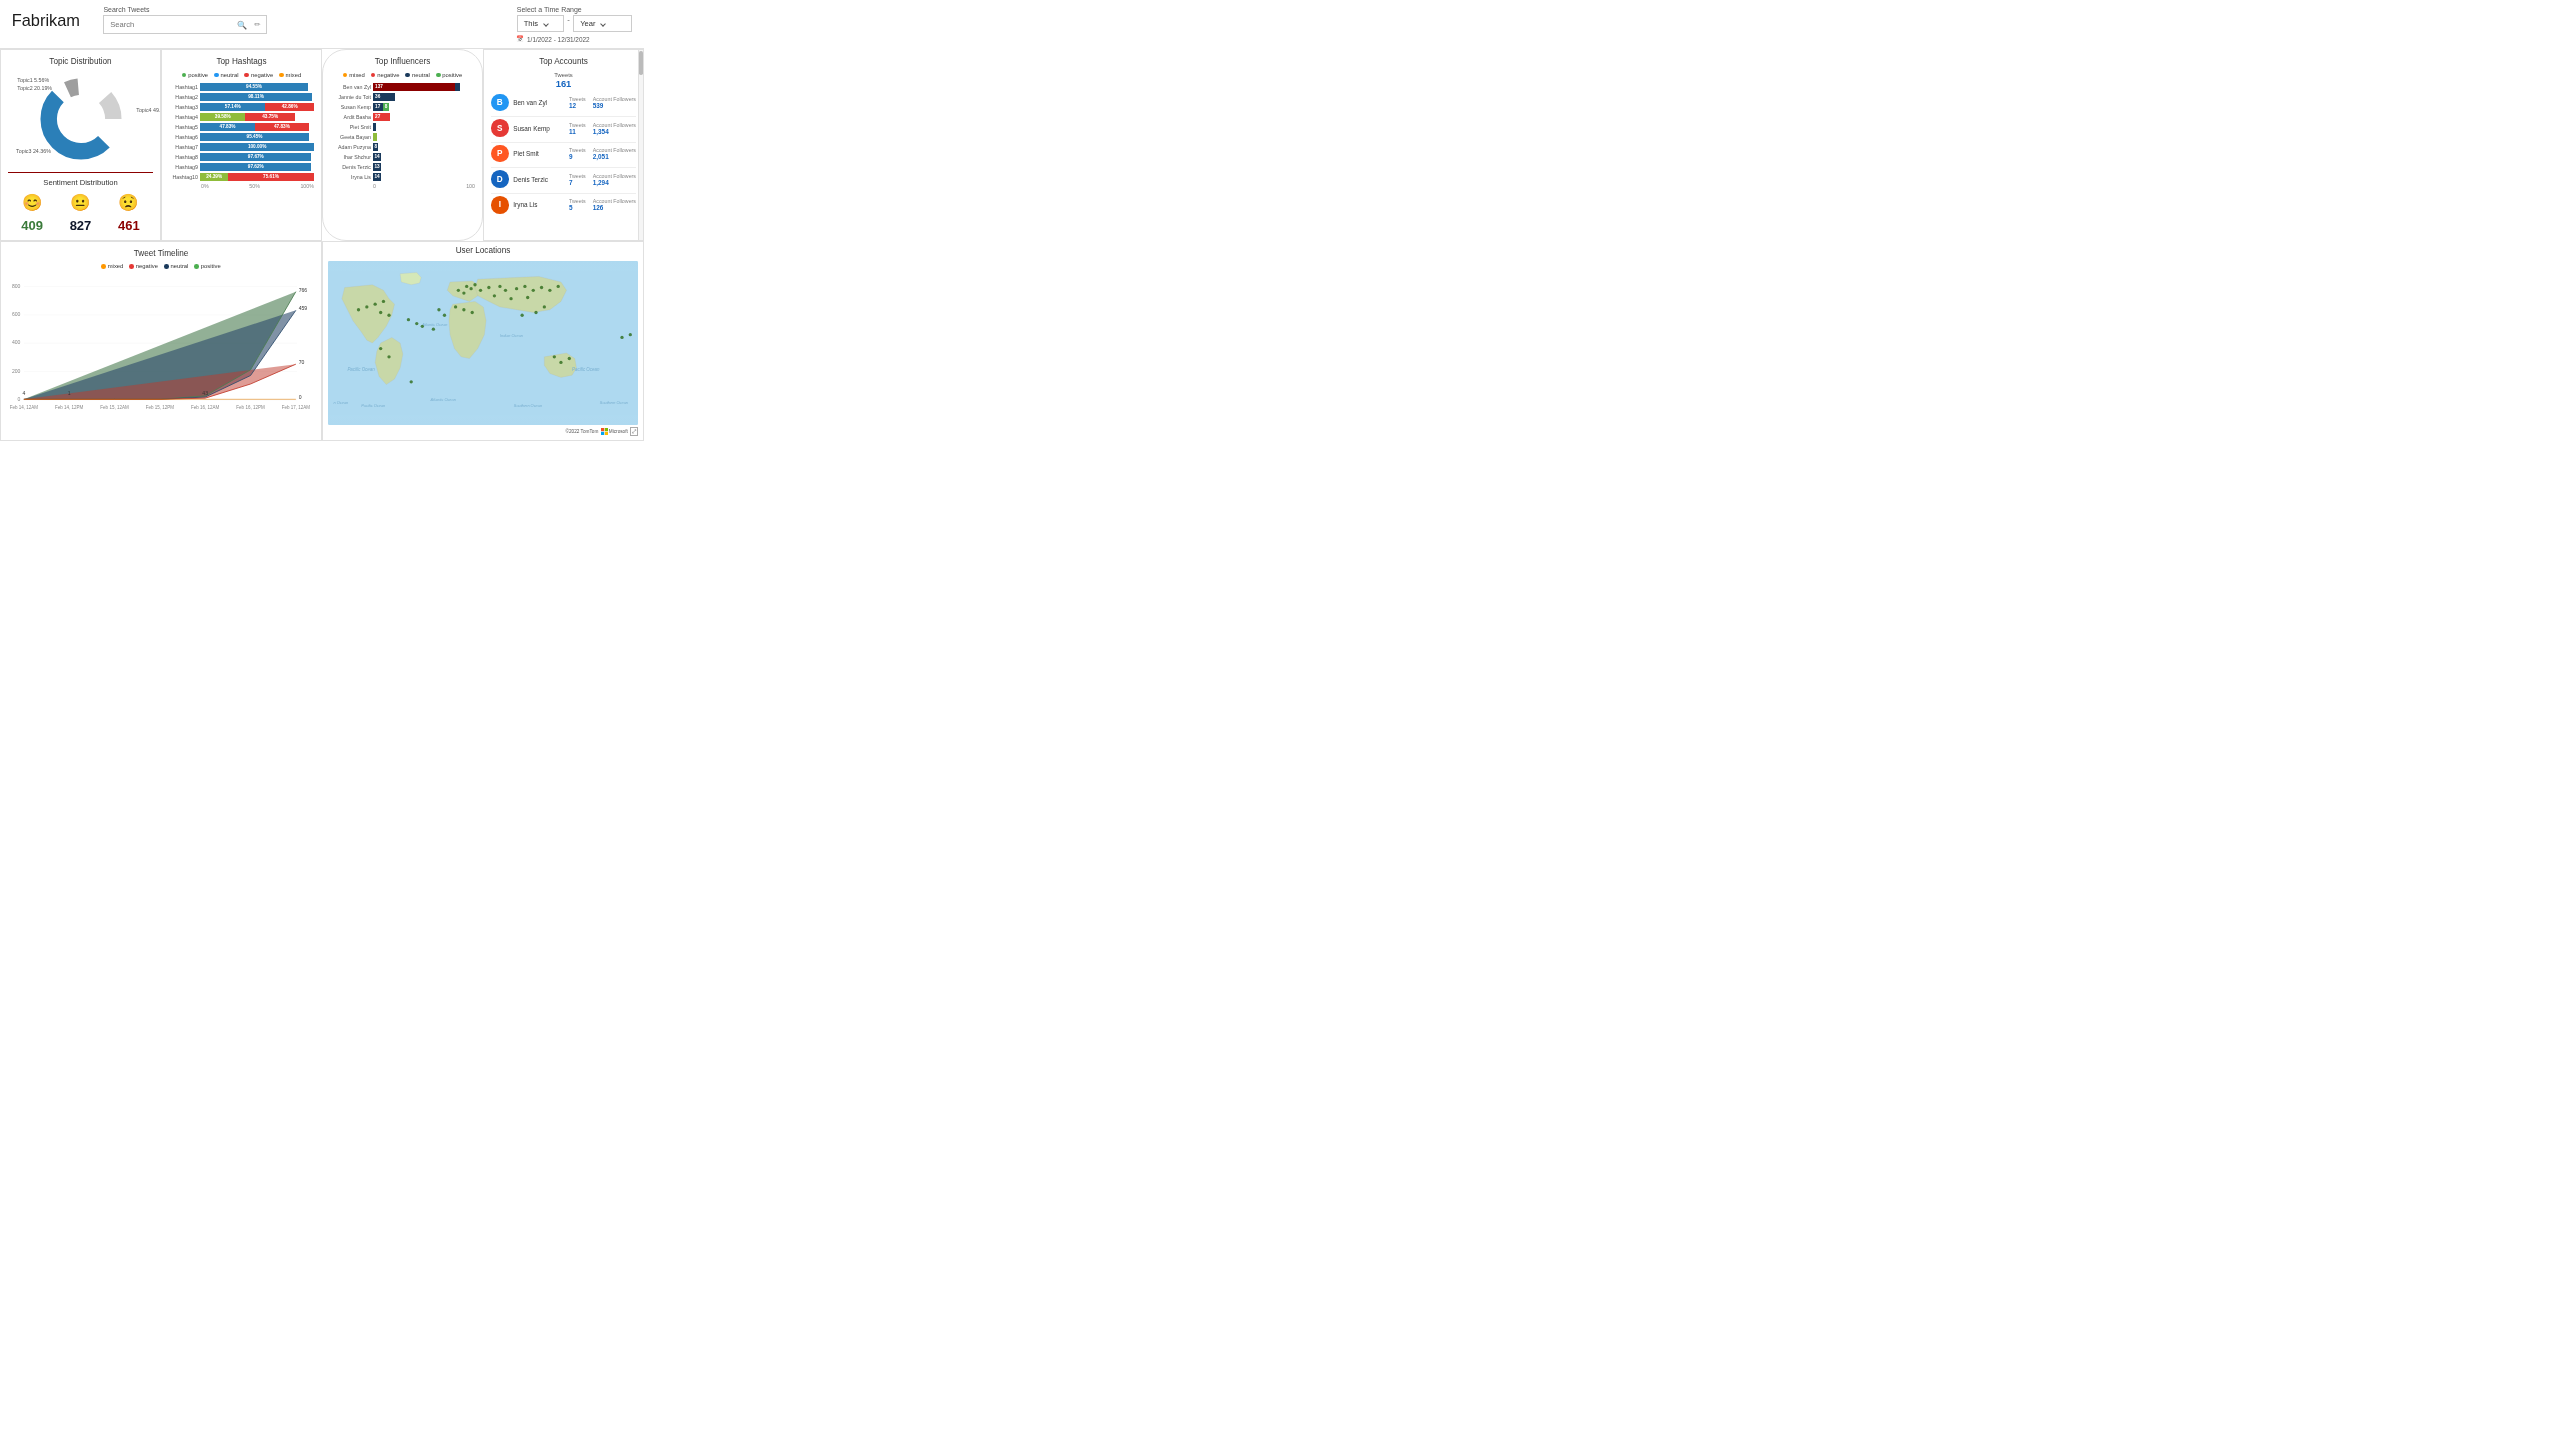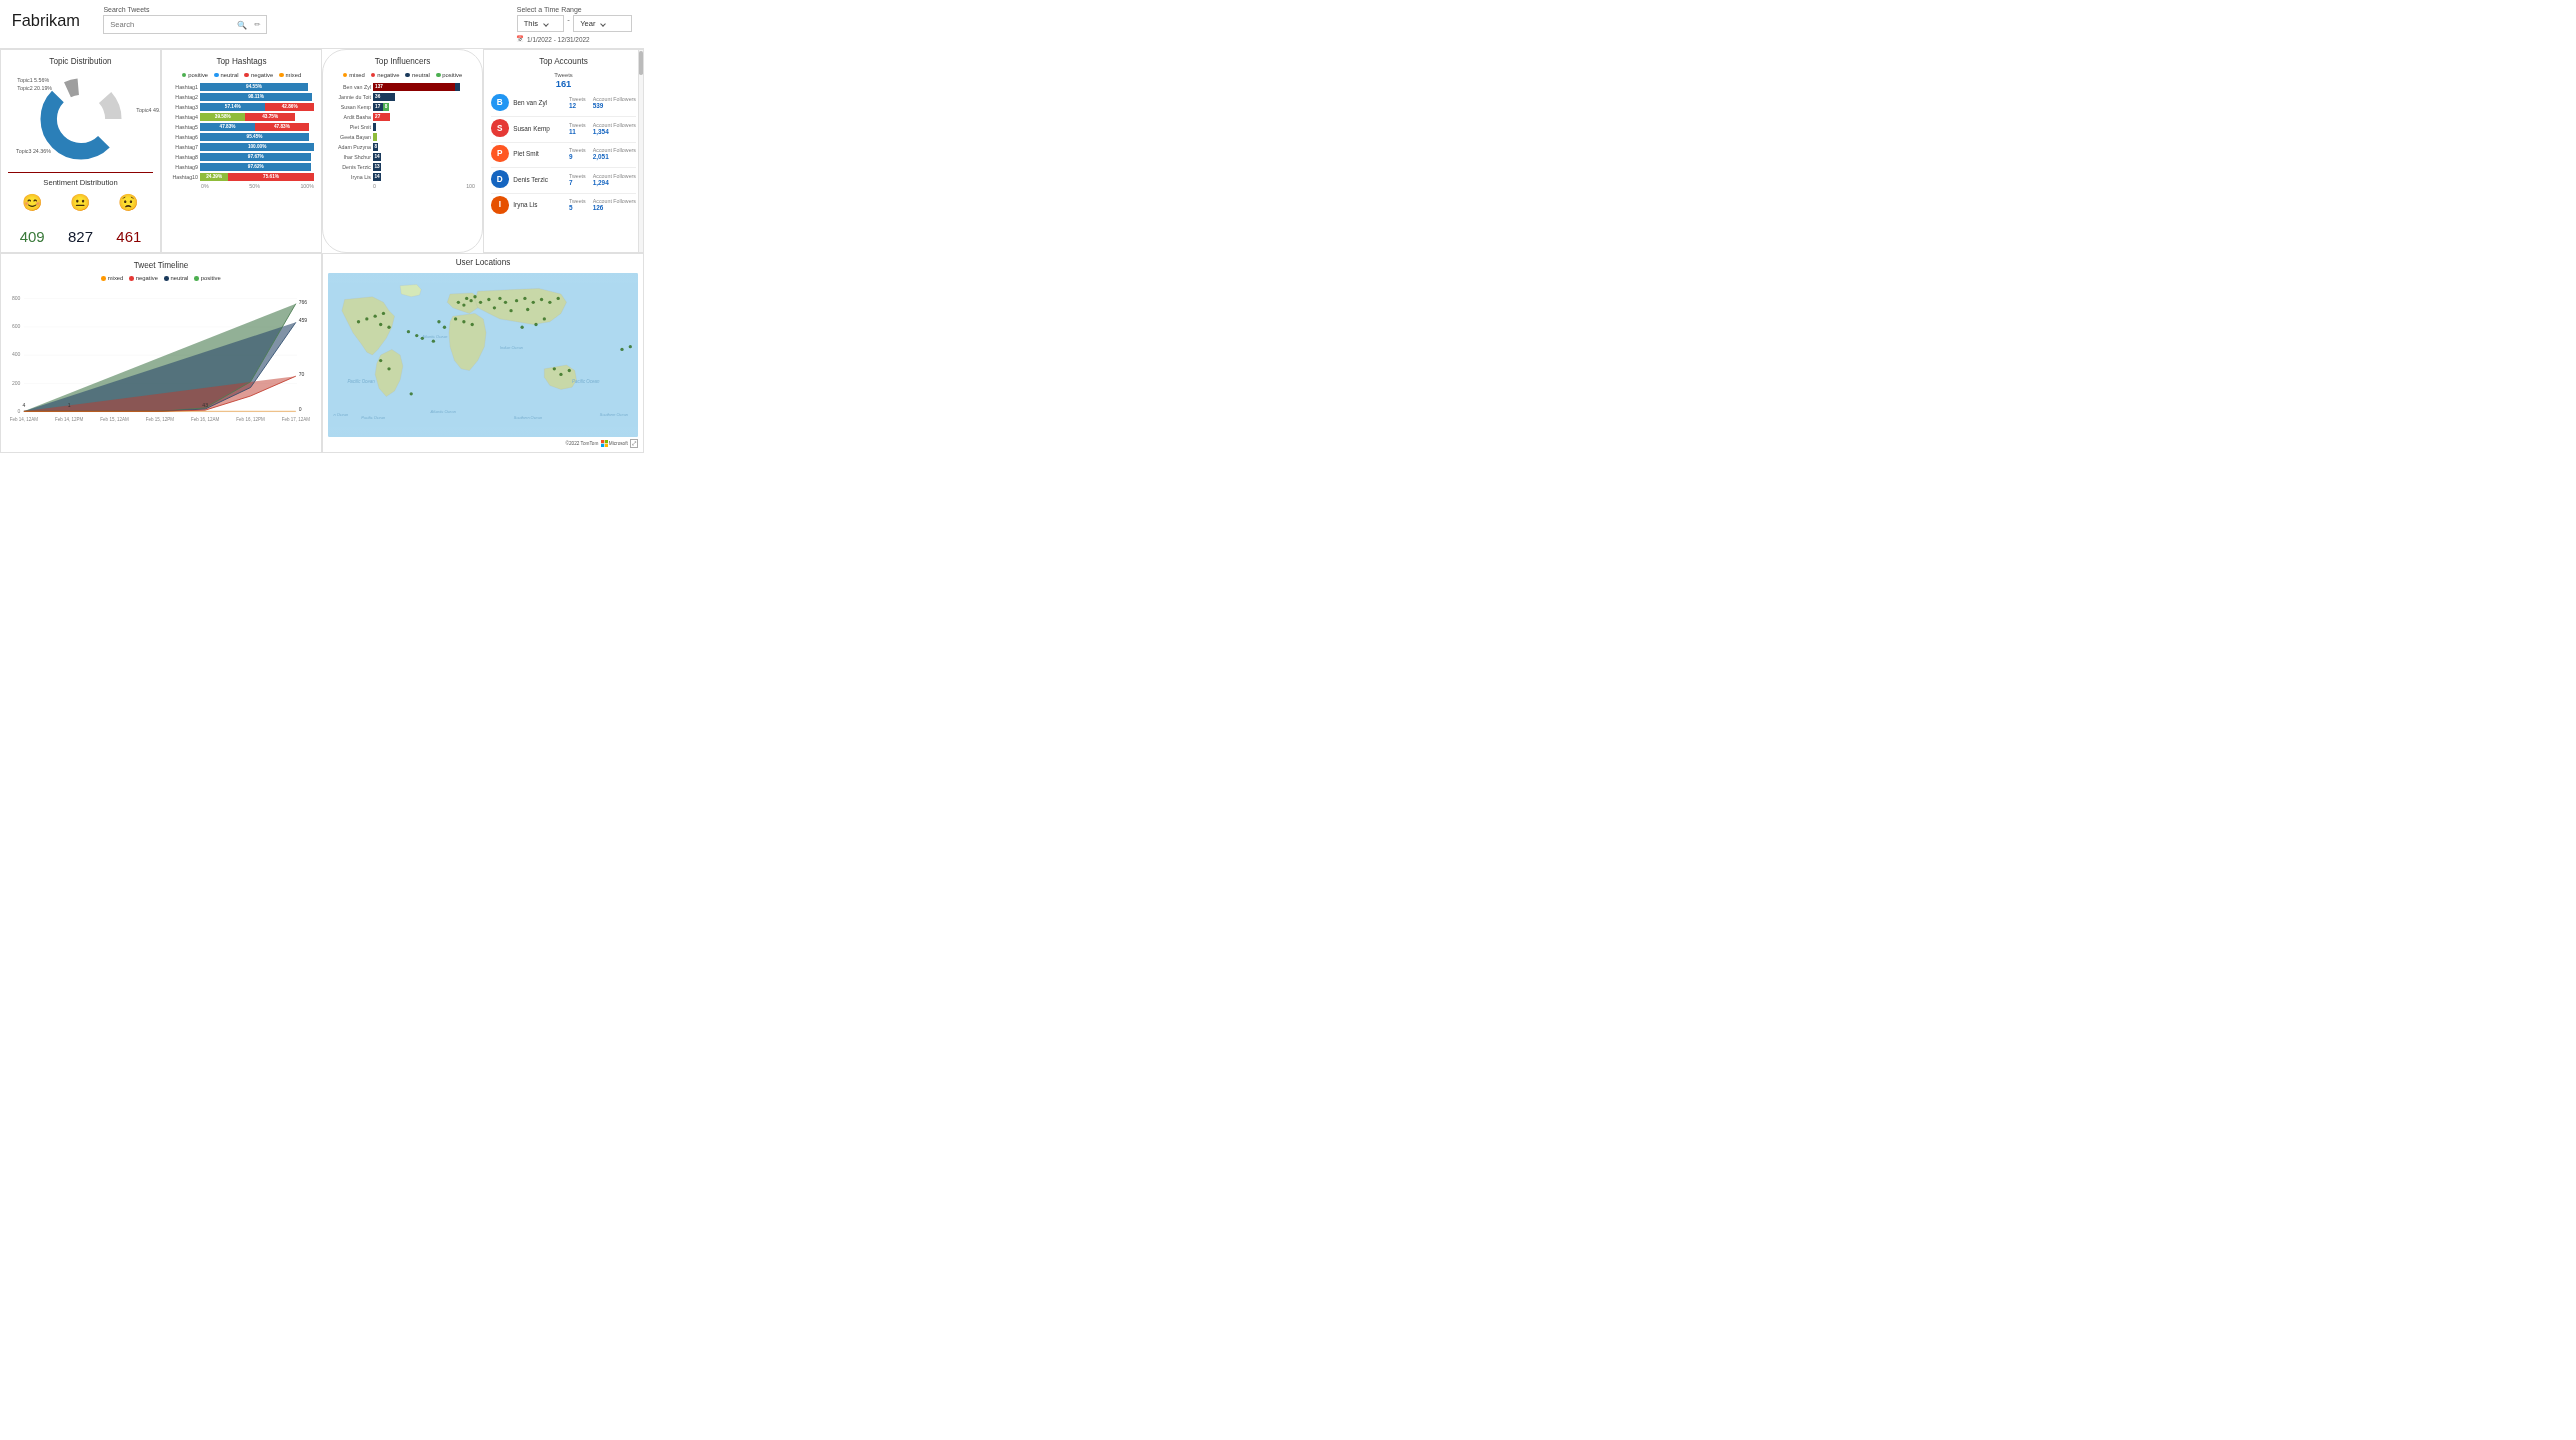--- a/index.html
+++ b/index.html
@@ -29,21 +29,21 @@
 
     
     .topic-panel { grid-column: 1; grid-row: 1; }
 
     
     .sentiment-section { border-top: 0.6px solid #8b0000; padding-top: 4.7px; margin-top: 5.9px; }
     .sentiment-title { text-align: center; font-size: 7.6px; color: #333; margin-bottom: 5.9px; }
     .sentiment-icons { display: flex; justify-content: space-around; align-items: center; }
     .sentiment-item { text-align: center; }
     .sentiment-emoji { font-size: 16.4px; }
-    .sentiment-count { font-size: 15px; font-weight: 400; margin-top: 16px; }
+    .sentiment-count { font-size: 13px; font-weight: 700; margin-top: 6px; }
     .count-positive { color: #3a7a3a; }
     .count-neutral { color: #0f172a; }
     .count-negative { color: #8b0000; }
 
     
     .hashtags-panel { grid-column: 2; grid-row: 1; }
     .legend { display: flex; gap: 5.9px; justify-content: center; margin-bottom: 4.7px; flex-wrap: wrap; }
     .legend-item { display: flex; align-items: center; gap: 1.8px; font-size: 5.9px; }
     .legend-dot { width: 4.7px; height: 4.7px; border-radius: 50%; }
     .hashtag-row { display: flex; align-items: center; margin-bottom: 1.8px; }

